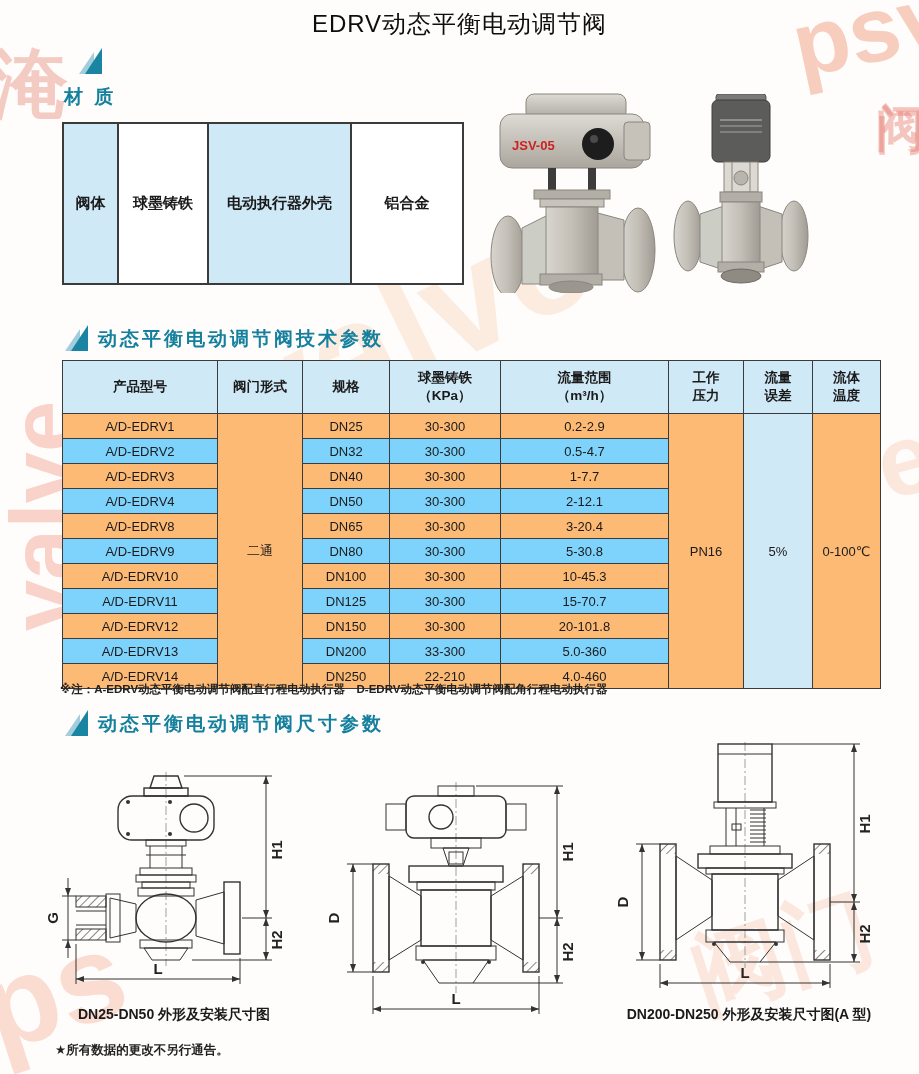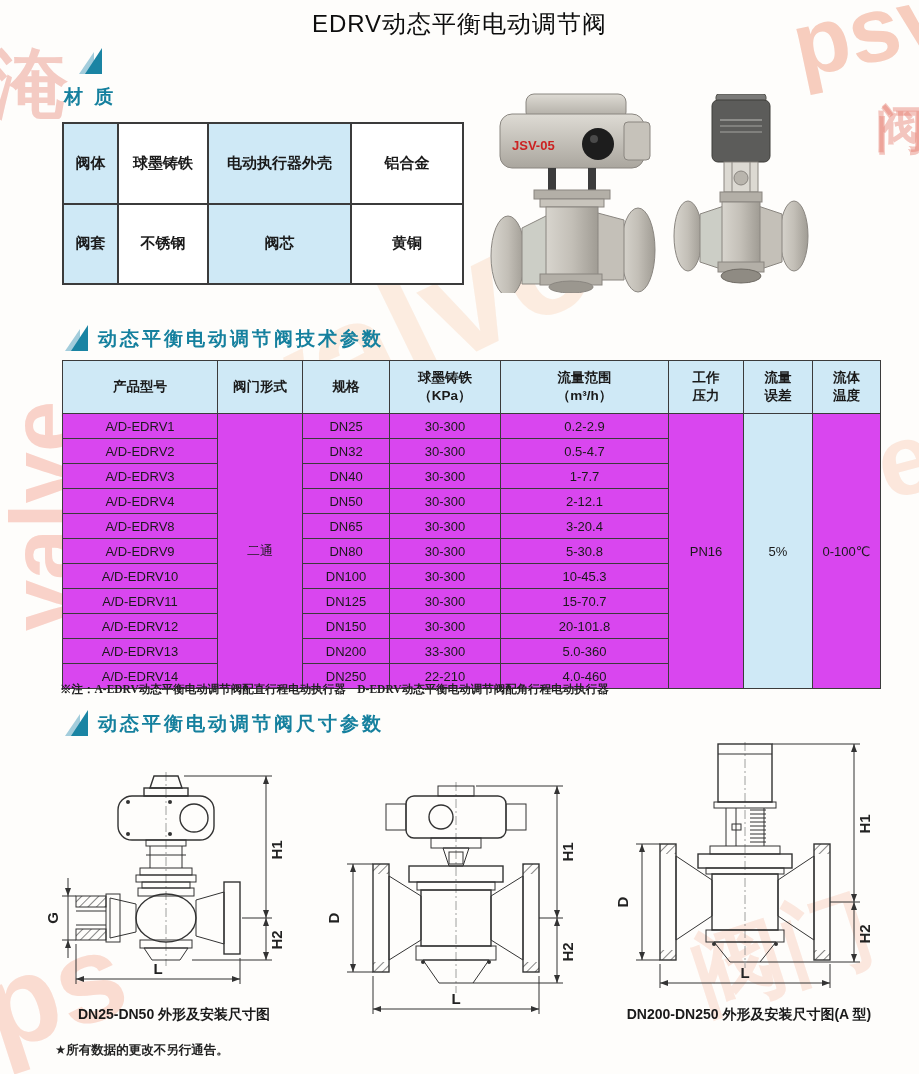--- a/index.html
+++ b/index.html
@@ -14,26 +14,26 @@
   .sec-head{position:absolute;display:flex;align-items:center;gap:9px;}
   .sec-head .txt{color:#15809e;font-size:19px;font-weight:bold;letter-spacing:3px;}
   
   .mat-table{position:absolute;left:62px;top:122px;width:400px;height:163px;border-collapse:collapse;table-layout:fixed;}
   .mat-table td{border:2px solid #3b3b3b;text-align:center;font-size:15px;font-weight:bold;background:#fff;}
   .mat-table td.blue{background:#cfe9f6;}
   
   .photo{position:absolute;}
   
   .tech-table{position:absolute;left:62px;top:360px;width:818px;border-collapse:collapse;table-layout:fixed;}
-  .tech-table th,.tech-table td{border:1.5px solid #3b3b3b;text-align:center;font-size:13px;background:#d946ef;}
+  .tech-table th,.tech-table td{border:1.5px solid #3b3b3b;text-align:center;font-size:13px;background:#fdba74;}
   .tech-table th{height:50px;background:#cfe9f6;font-weight:bold;font-size:13.5px;line-height:1.35;}
   .tech-table td{height:22px;}
-  .tech-table tr.r-blue td{background:#d946ef;}
+  .tech-table tr.r-blue td{background:#7dd3fc;}
   .tech-table td.blue-cell{background:#cfe9f6;}
-  .note{position:absolute;left:60px;top:682px;font-size:11.5px;font-weight:600;color:#222;font-family:Liberation Serif, serif;}
+  .note{position:absolute;left:60px;top:682px;font-size:11.5px;font-weight:600;color:#222;}
   
   .figures{position:absolute;left:48px;top:740px;width:840px;display:flex;justify-content:space-between;align-items:flex-end;}
   .figure{display:flex;flex-direction:column;align-items:center;}
   .figure .cap{margin-top:10px;font-size:14px;font-weight:600;color:#1a1a1a;}
   svg .ln{stroke:#333;fill:none;stroke-width:1.4;}
   svg .thin{stroke:#333;fill:none;stroke-width:1;}
   svg .dim{stroke:#333;stroke-width:1;fill:none;}
   svg .ah{fill:#333;stroke:none;}
   svg .dimtxt{font-size:15px;font-weight:bold;fill:#222;}
   svg .cl{stroke:#888;stroke-width:.8;stroke-dasharray:9 3 2 3;fill:none;}
@@ -74,26 +74,20 @@
           <col style="width:90px">
           <col style="width:143px">
           <col style="width:112px">
         </colgroup>
       <tbody>
           <tr>
         <td class="blue">阀体</td>
         <td>球墨铸铁</td>
         <td class="blue">电动执行器外壳</td>
         <td>铝合金</td>
-      </tr>
-      <tr>
-        <td class="blue">阀套</td>
-        <td>不锈钢</td>
-        <td class="blue">阀芯</td>
-        <td>黄铜</td>
       </tr>
     </tbody>
       </table>
 
     <div class="photo" style="left:486px;top:88px;">
       <svg width="172" height="205" viewBox="0 0 172 205">
         <defs>
           <linearGradient id="g1" x1="0" y1="0" x2="0" y2="1">
             <stop offset="0" stop-color="#dedbd4"></stop>
               <stop offset="1" stop-color="#aaa69e"></stop>

